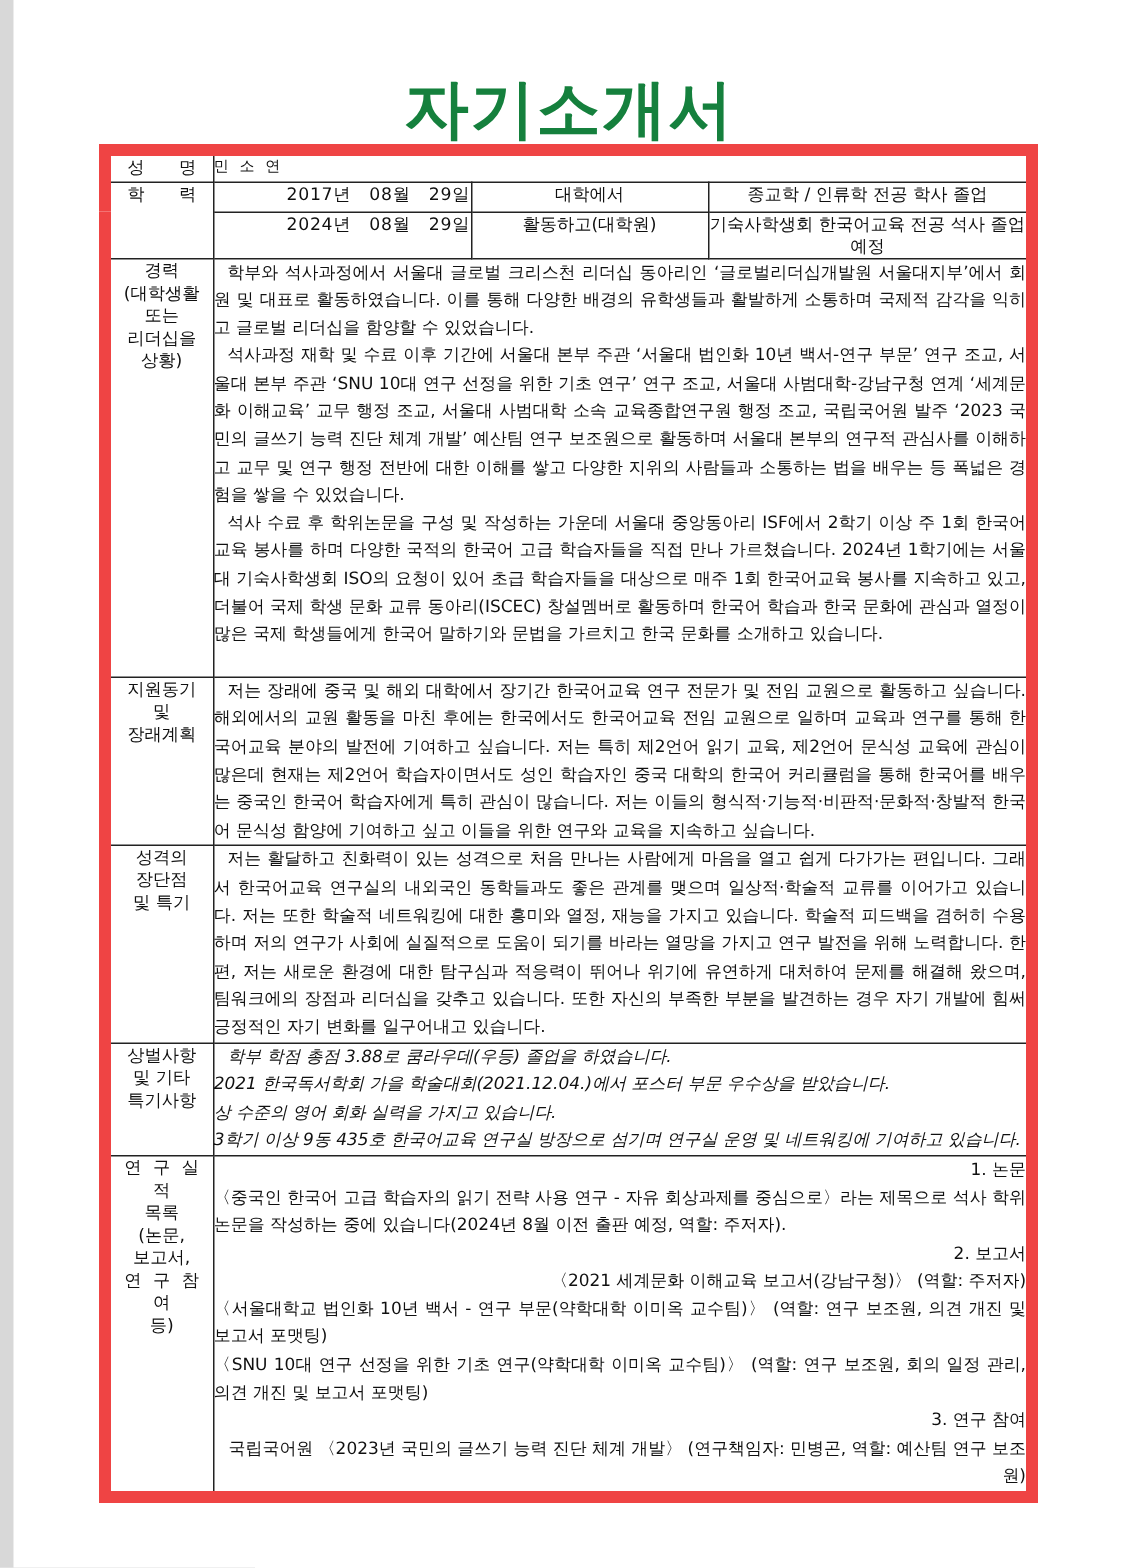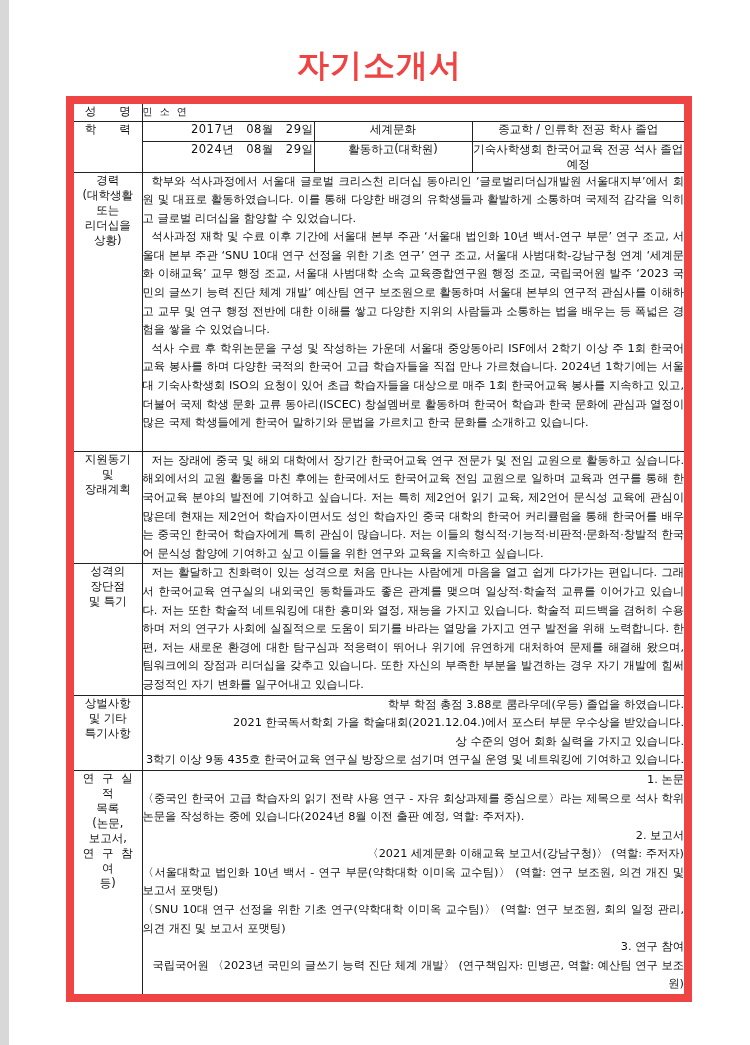--- a/index.html
+++ b/index.html
@@ -13,24 +13,24 @@
     position: absolute;
     left: 9px; top: 0;
     width: 741px; height: 1045px;
     background: #ffffff;
   }
   #doc-title {
     position: absolute;
     left: 0; top: 44px;
     width: 741px;
     text-align: center;
-    font-size: 32px;
+    font-size: 43px;
     font-weight: 700;
     letter-spacing: 1px;
-    color: #ef4444;
+    color: #15803d;
   }
   #resume-table {
     position: absolute;
     left: 57px;
     top: 96px;
     width: 618px;
     border-collapse: collapse;
     table-layout: fixed;
   }
   #resume-table td {
@@ -96,21 +96,21 @@
     text-justify: inter-character;
     color: #0d0d0d;
   }
   .body-cell p {
     margin: 0;
     text-align: justify;
     text-justify: inter-character;
     word-break: break-all;
   }
   .body-cell p.ind { text-indent: 9px; }
-  .body-cell p.flat { text-align: right; }
+  .body-cell p.flat { text-align: left; font-style: italic; }
   .spacer-line { height: 18px; }
 
   .rsch p { text-align: right; }
   .rsch p.just { text-align: justify; text-justify: inter-character; }
 </style>
 </head>
 <body>
 
 <div id="page">
 
@@ -126,21 +126,21 @@
     <tbody>
 
       <tr>
         <td class="lbl">성　　명</td>
         <td class="cell-name" colspan="3">민 소 연</td>
       </tr>
 
       <tr>
         <td class="lbl" rowspan="2">학　　력</td>
         <td class="edu-date">2017년　08월　29일</td>
-        <td class="edu-school">세계문화</td>
+        <td class="edu-school">대학에서</td>
         <td class="edu-major">종교학 / 인류학 전공 학사 졸업</td>
       </tr>
 
       <tr>
         <td class="edu-date">2024년　08월　29일</td>
         <td class="edu-school">활동하고(대학원)</td>
         <td class="edu-major">기숙사학생회 한국어교육 전공 석사 졸업예정</td>
       </tr>
 
       <tr>

